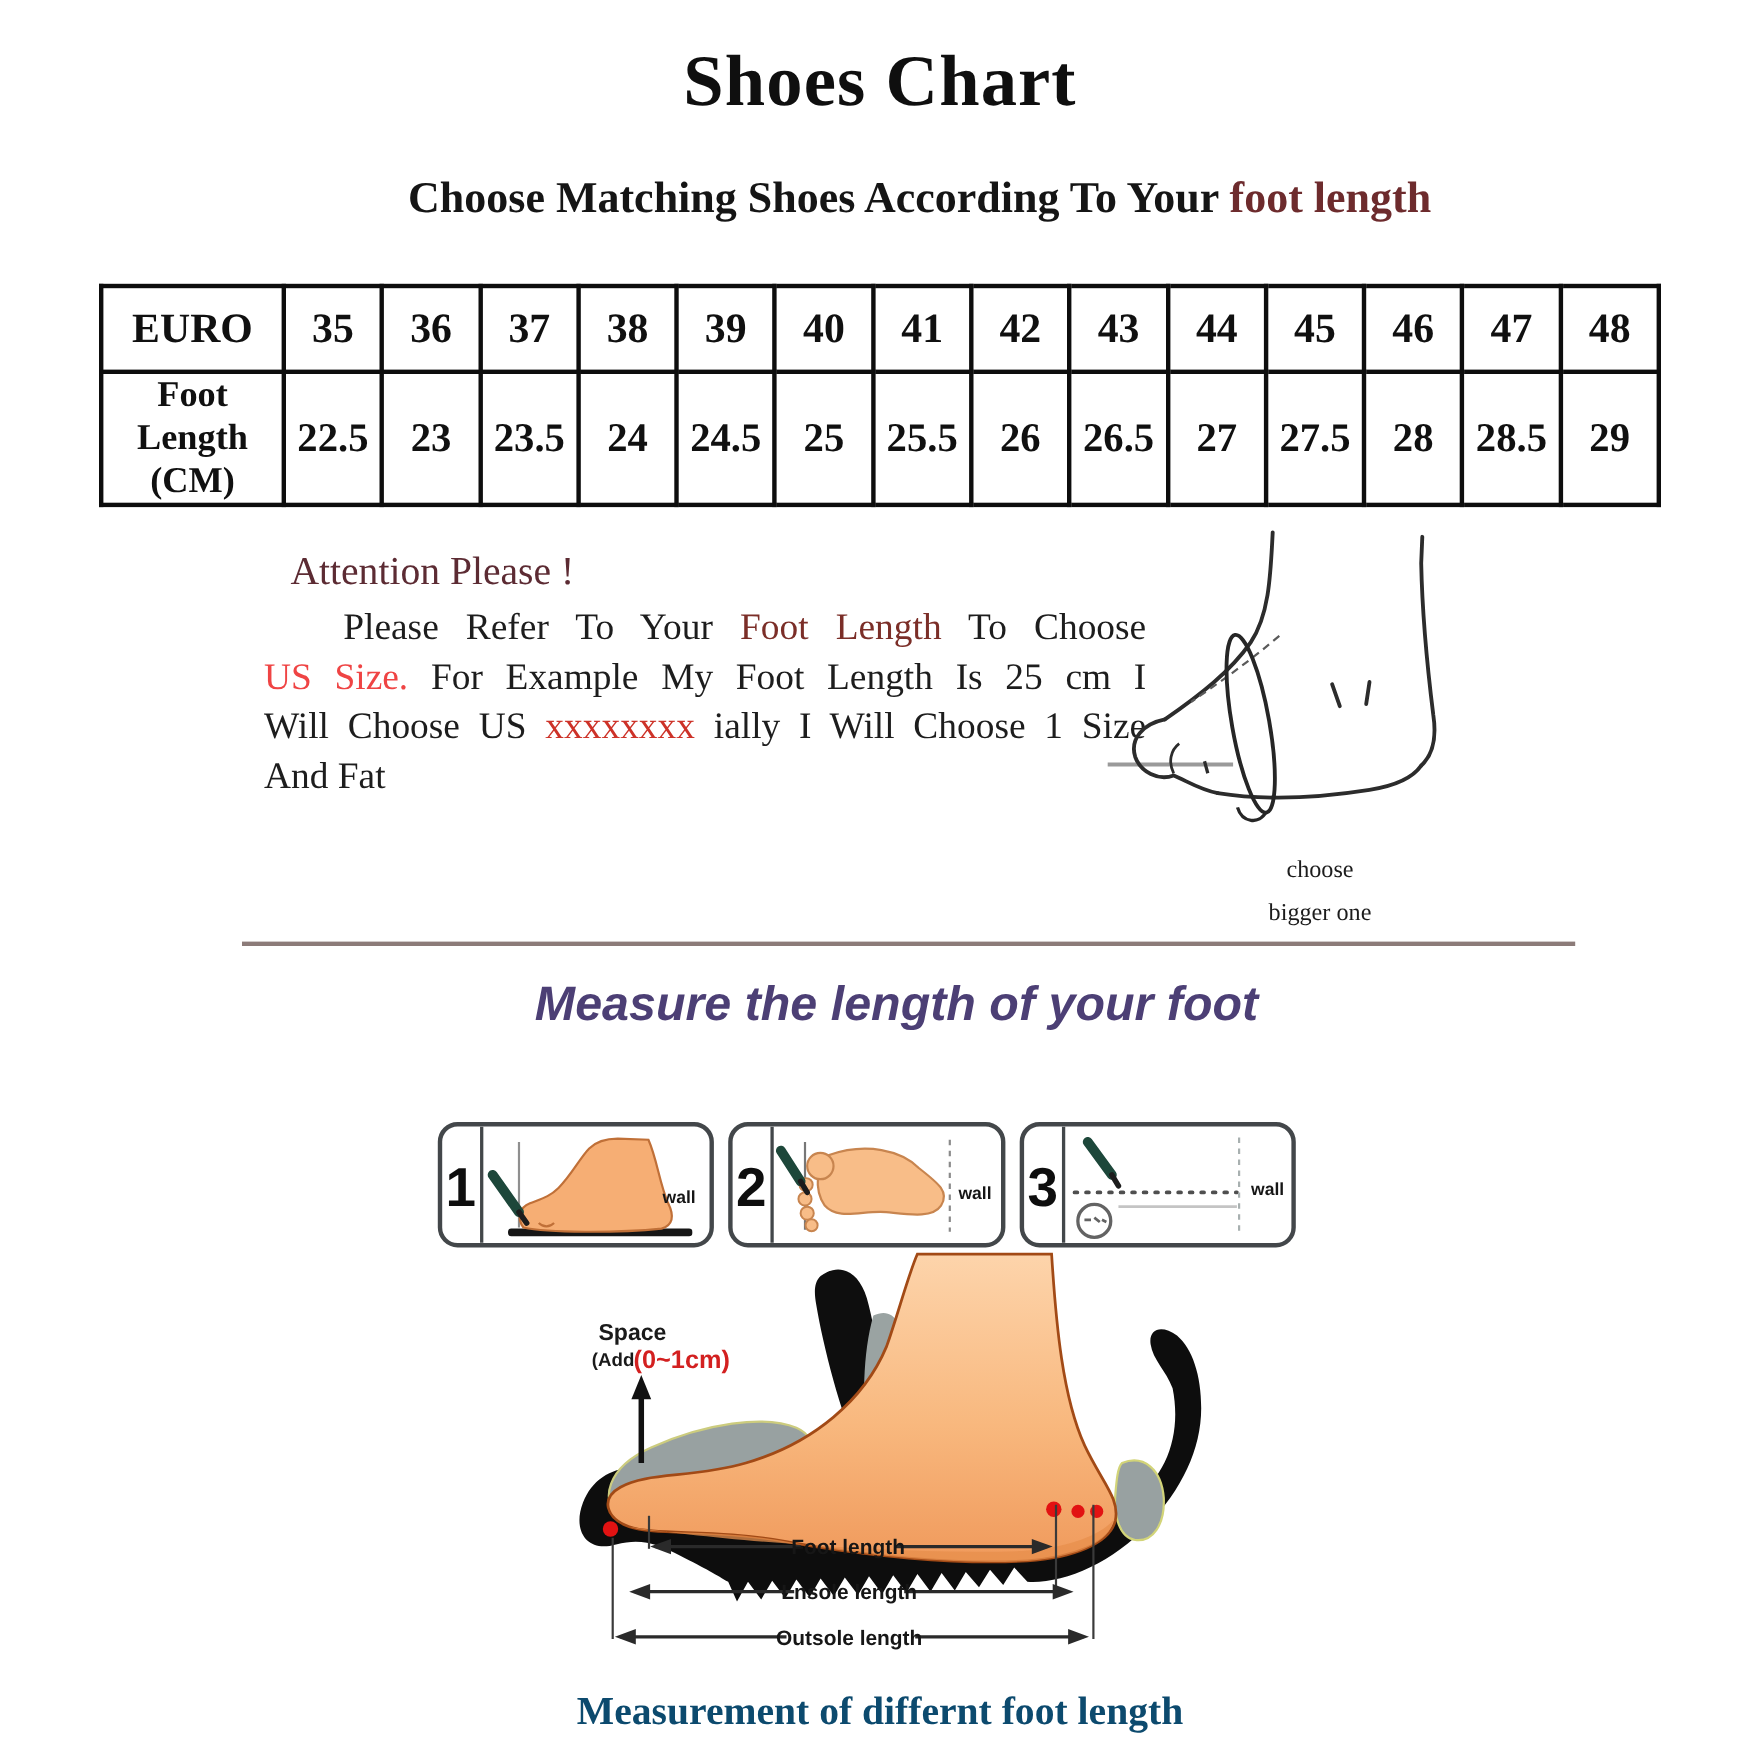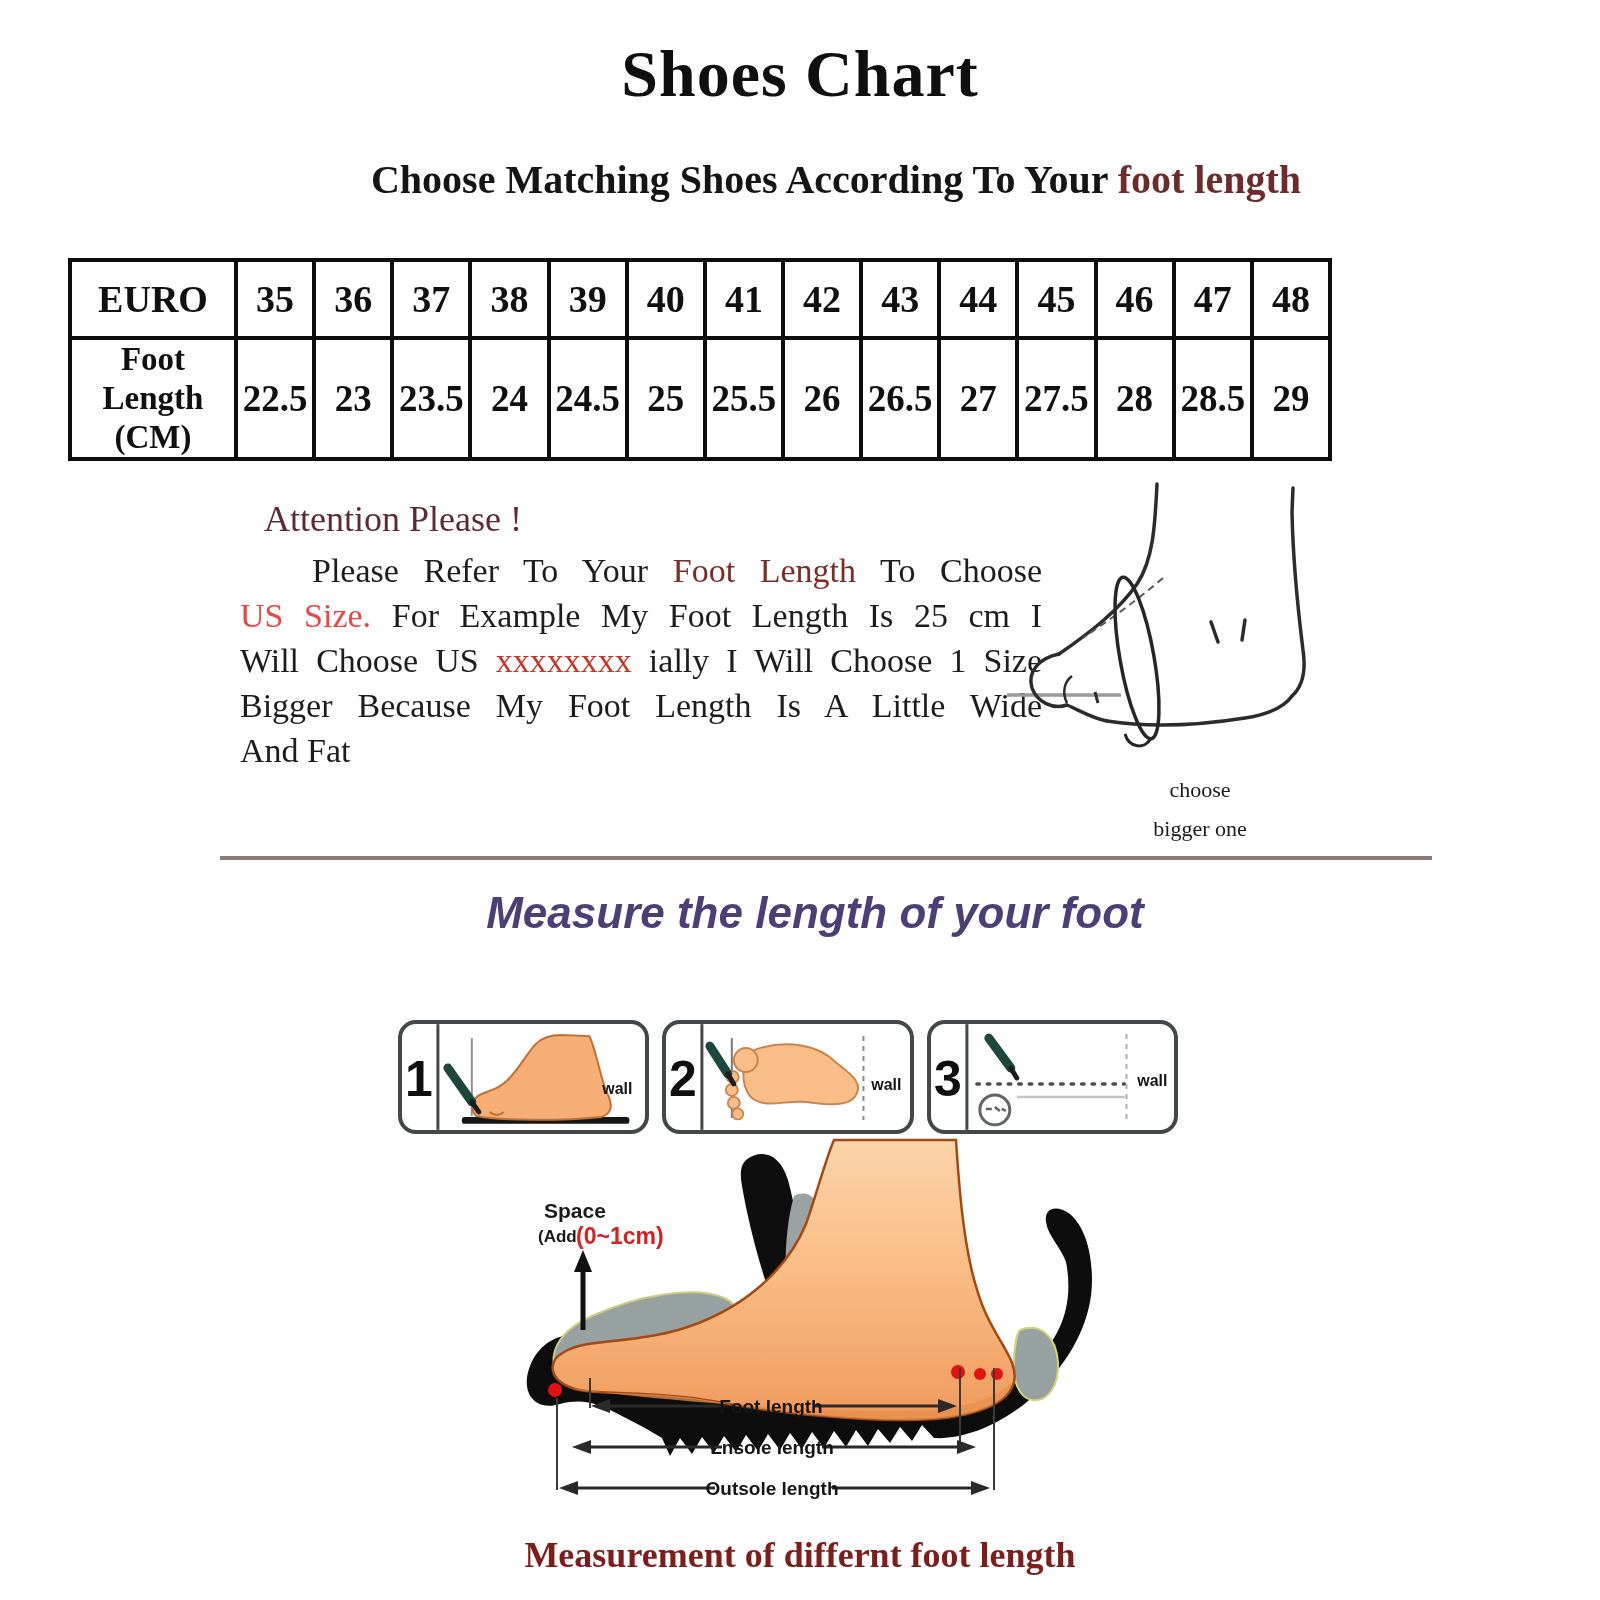--- a/index.html
+++ b/index.html
@@ -14,21 +14,21 @@
     top:36px; left:0; width:100%; text-align:center;
     font-size:66px; font-weight:bold; letter-spacing:1px; color:#0f0f0f;
   }
   .subtitle {
     top:156px; left:0; width:100%; text-align:center;
     font-size:40px; font-weight:bold; color:#151515;padding-left:36px;
   }
   .subtitle .hl { color:#6d2b2d; }
 
   table.size-table {
-    position:absolute; left:68px; top:258px; width:1264px;
+    position:absolute; left:90px; top:258px; width:1420px;
     border-collapse:collapse; table-layout:fixed; background:#fff;
   }
   table.size-table th, table.size-table td {
     border:4px solid #0d0d0d; text-align:center; vertical-align:middle;
     font-weight:bold; color:#101010; padding:0 2px;
   }
   tr.euro-row { height:78px; }
   tr.euro-row th, tr.euro-row td { font-size:38px; }
   tr.len-row { height:116px; }
   tr.len-row td { font-size:37px; }
@@ -77,21 +77,21 @@
   text.wall { font-size:16px; font-weight:bold; fill:#161616; }
   text.dim-label { font-size:19px; font-weight:bold; fill:#161616; }
   text.space-1 { font-size:21px; font-weight:bold; fill:#1a1a1a; }
   text.space-2a { font-size:17px; font-weight:bold; fill:#1a1a1a; }
   text.space-2b { font-size:23px; font-weight:bold; fill:#d32020; }
 
   .diagram { left:500px; top:1138px; width:650px; height:372px; }
 
   .caption {
     top:1534px; left:0; width:100%; text-align:center;
-    font-size:36px; font-weight:bold; color:#7f1d1d;
+    font-size:36px; font-weight:bold; color:#0c4a6e;
   }
 </style>
 </head>
 <body>
 
 <div class="page">
 
   <div class="abs title">Shoes Chart</div>
 
   <div class="abs subtitle"><span>Choose Matching Shoes According To Your </span><span class="hl">foot length</span></div>
@@ -134,21 +134,20 @@
         </tr>
     </tbody>
   </table>
 
   <div class="abs attention">
     <div class="attention-heading">Attention Please !</div>
     <div id="attention-body">
         <div class="att-line indent"><span class="seg-black">Please Refer To Your </span><span class="seg-maroon">Foot Length</span><span class="seg-black"> To Choose</span></div>
         <div class="att-line"><span class="seg-plum">US Size.</span><span class="seg-black"> For Example My Foot Length Is 25 cm I</span></div>
         <div class="att-line"><span class="seg-black">Will Choose US </span><span class="seg-red">xxxxxxxx</span><span class="seg-black"> ially I Will Choose 1 Size</span></div>
-        <div class="att-line"><span class="seg-black">Bigger Because My Foot Length Is A Little Wide</span></div>
         <div class="att-line no-just"><span class="seg-black">And Fat</span></div>
       </div>
   </div>
 
   <svg class="abs foot-sketch" viewBox="0 0 340 285" fill="none">
     <line x1="2" y1="223" x2="116" y2="223" stroke="#9a9a9a" stroke-width="3.5"></line>
     <path d="M 152,12 C 150,55 148,88 132,112 C 114,138 86,160 54,182" stroke="#2c2c2c" stroke-width="3.5" stroke-linecap="round"></path>
     <path d="M 158,106 C 130,130 104,148 78,166" stroke="#5a5a5a" stroke-width="2" stroke-dasharray="7 5"></path>
     <path d="M 54,182 C 34,186 22,200 27,216 C 32,230 48,238 62,233 C 74,238 86,246 102,249" stroke="#2c2c2c" stroke-width="3.5" stroke-linecap="round"></path>
     <path d="M 62,231 C 57,221 59,210 67,204" stroke="#2c2c2c" stroke-width="2.5"></path>

